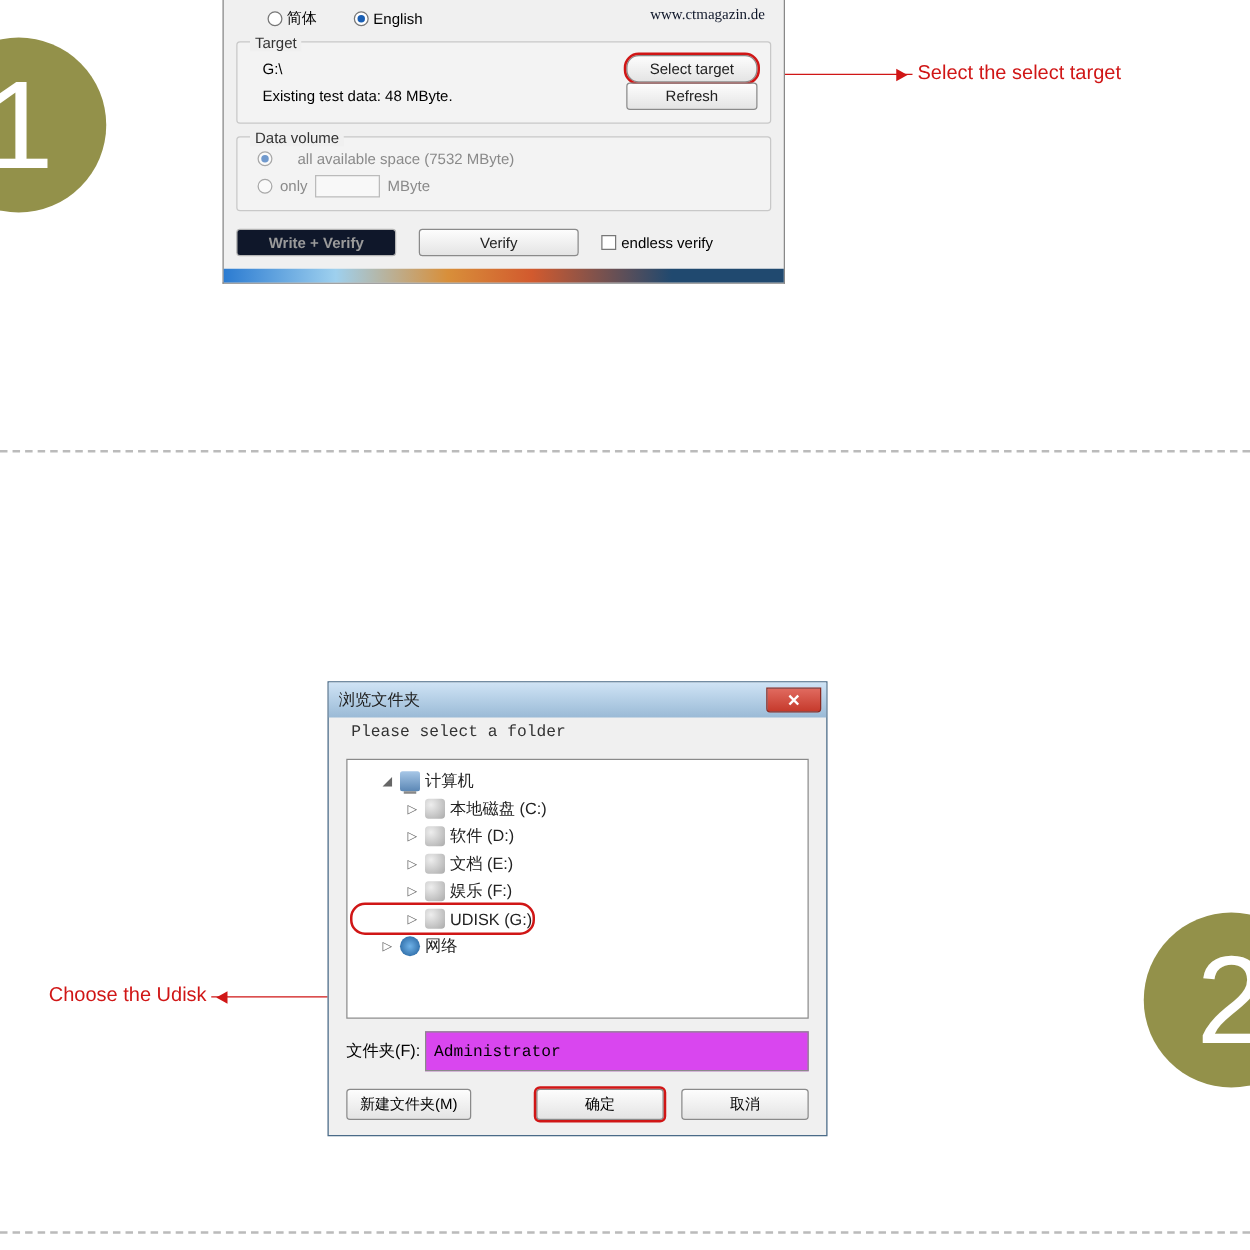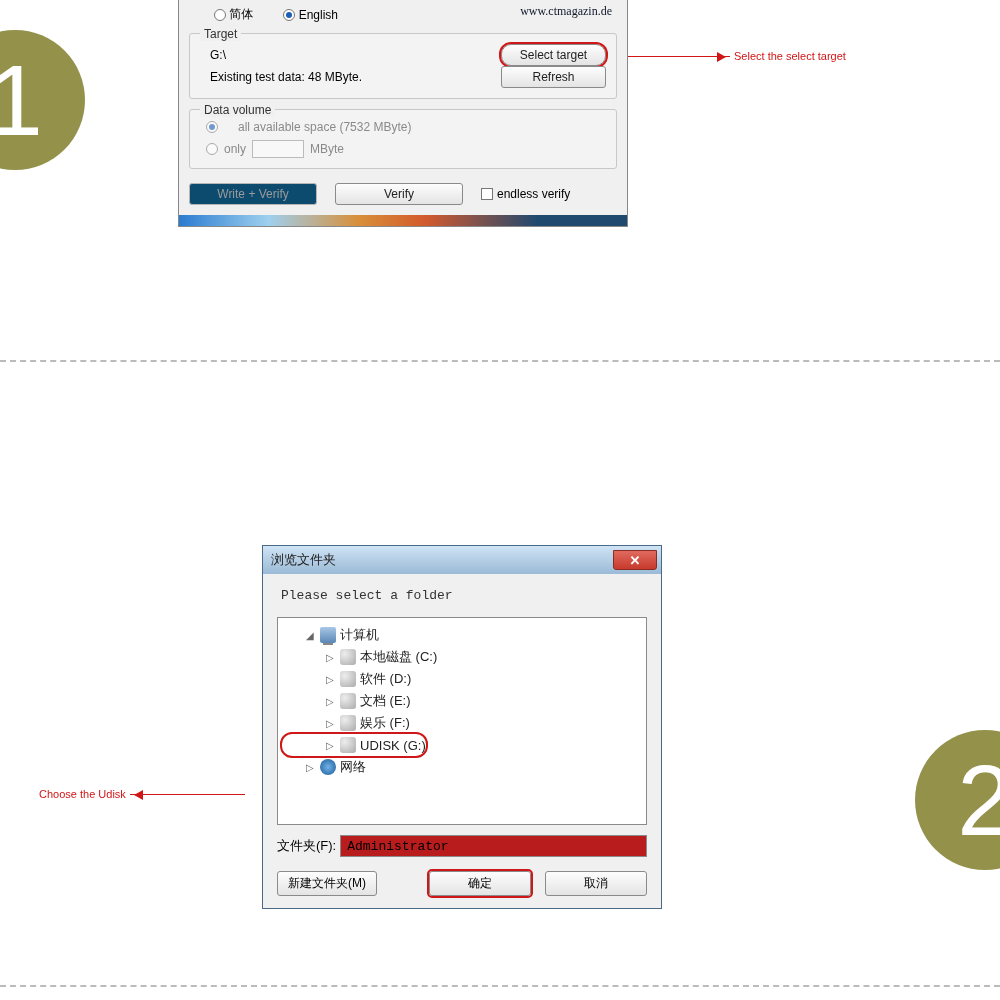--- a/index.html
+++ b/index.html
@@ -30,21 +30,21 @@
   
   .dashed {
     position: absolute;
     left: 0; width: 1000px;
     border-top: 2px dashed #bbb;
   }
   
   .anno {
     position: absolute;
     color: #d01616;
-    font-size: 11px;
+    font-size: 16px;
     font-family: sans-serif;
     display: flex;
     align-items: center;
     gap: 4px;
   }
   .arrow-line {
     height: 0;
     border-top: 1.5px solid #d01616;
     position: relative;
   }
@@ -110,21 +110,21 @@
   .btn {
     background: linear-gradient(#fdfdfd,#e4e4e4);
     border: 1px solid #8a8a8a;
     border-radius: 3px;
     padding: 3px 0;
     width: 105px;
     text-align: center;
     font-size: 12px;
     color: #222;
   }
-  .btn.disabled { color: #9a9a9a; border-color:#b5b5b5; background:#0c4a6e;}
+  .btn.disabled { color: #9a9a9a; border-color:#b5b5b5; background:#0f172a;font-weight:bold;}
   .small-input {
     width: 52px; height: 18px;
     border: 1px solid #bbb; background: #f8f8f8;
   }
   .bottom-row {
     display: flex; align-items: center; gap: 18px;
     padding-top: 4px;
   }
   .check {
     width: 12px; height: 12px;
@@ -156,21 +156,21 @@
   .closebtn {
     width: 44px; height: 20px;
     background: linear-gradient(#e06a5f,#c63a2c);
     border: 1px solid #8b2b22;
     border-radius: 0 0 3px 3px;
     color: #fff;
     display: flex; align-items:center; justify-content:center;
     font-size: 13px; font-weight: bold;
     margin-right: 4px;
   }
-  .win2 .body2 { padding: 10px 14px 12px 14px; }
+  .win2 .body2 { padding: 0 14px 12px 14px; }
   .prompt {
     font-family: "Courier New", monospace;
     font-size: 13px;
     color: #333;
     padding: 4px 0 14px 4px;
   }
   .tree {
     border: 1px solid #8a8a8a;
     background: #fff;
     height: 208px;
@@ -195,23 +195,23 @@
   .ico-net { background: radial-gradient(circle at 50% 50%, #6fb2e8, #1d5a96); border-radius:50%; }
   .indent1 { padding-left: 24px; }
   .indent2 { padding-left: 44px; }
   .folder-row {
     display: flex; align-items:center; gap:4px;
     margin-top: 10px;
     font-size: 13px;
   }
   .folder-input {
     flex: 1;
-    height: 22px;
+    height: 32px;
     border: 1px solid #8a8a8a;
-    background: #b91c1c;
+    background: #d946ef;
     font-family: "Courier New", monospace;
     font-size: 13px;
     padding: 2px 6px;
   }
   .btn-row2 {
     display: flex; justify-content: flex-end; gap: 14px;
     margin-top: 14px;
   }
   .btn2 {
     border: 1px solid #8a8a8a;

